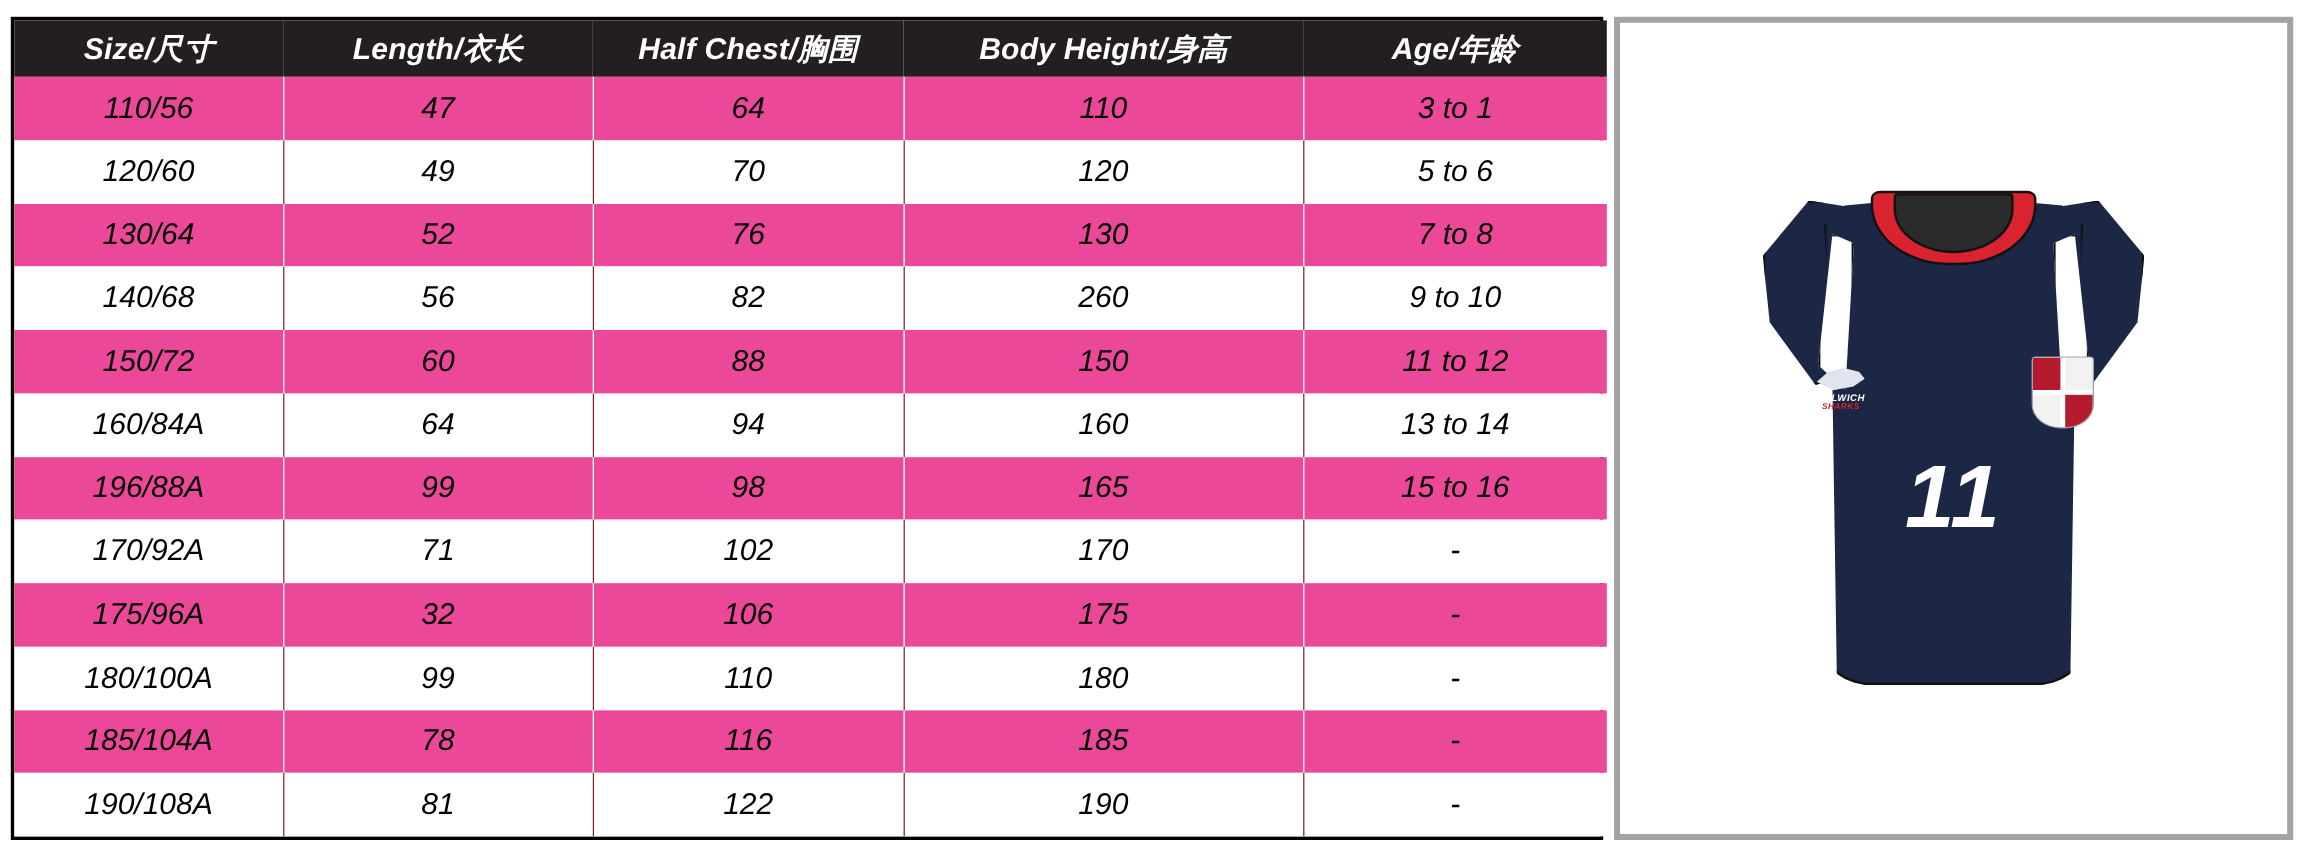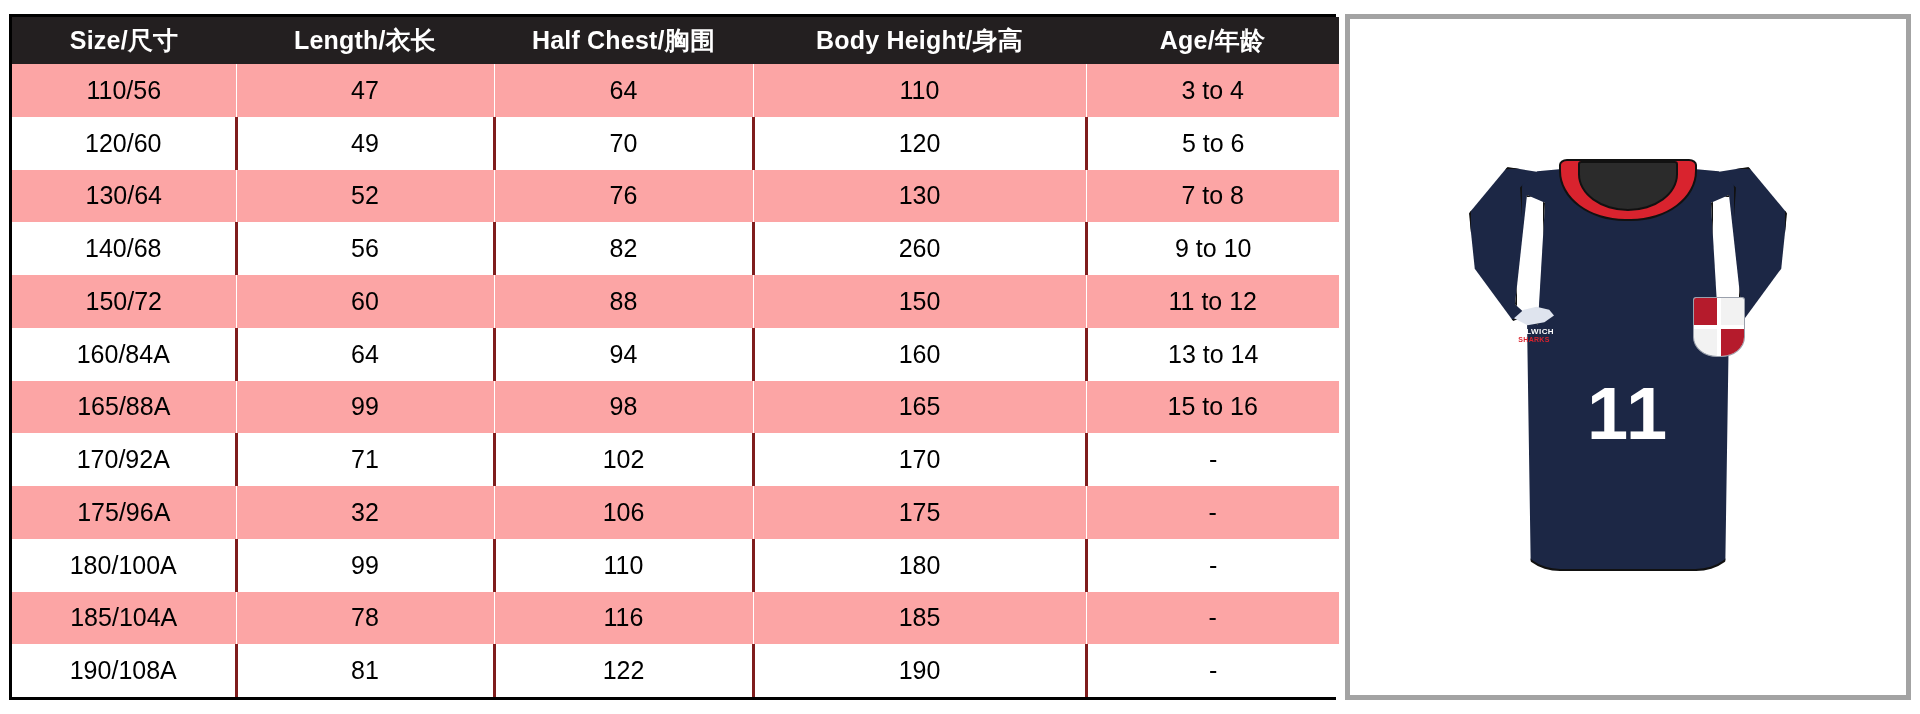--- a/index.html
+++ b/index.html
@@ -15,20 +15,21 @@
   }
   .page {
     position: relative;
     width: 1920px;
     height: 714px;
     box-sizing: border-box;
     padding: 14px 0 14px 0;
     display: flex;
     flex-direction: row;
     align-items: stretch;
+    font-style: italic;
   }
   
   .table-wrap {
     width: 1327px;
     margin-left: 9px;
     box-sizing: border-box;
     border: 3px solid #000000;
   }
   table.size-table {
     border-collapse: collapse;
@@ -53,26 +54,26 @@
     text-align: center;
     vertical-align: middle;
     height: 49px;
     padding: 0;
     border-right: 1px solid #ffffff;
   }
   table.size-table td:last-child {
     border-right: none;
   }
   table.size-table tr.row-shaded td {
-    background: #fca5a5;
+    background: #ec4899;
     border-right: 1px solid #ffffff;
   }
   table.size-table tr.row-plain td {
     background: #ffffff;
-    border-right: 3px solid #7f1d1d;
+    border-right: 1px solid #7f1d1d;
   }
   table.size-table tr.row-plain td:last-child,
   table.size-table tr.row-shaded td:last-child {
     border-right: none;
   }
   col.c0 { width: 224px; }
   col.c1 { width: 258px; }
   col.c2 { width: 259px; }
   col.c3 { width: 333px; }
   col.c4 { width: 253px; }
@@ -257,21 +258,21 @@
           <th>Body Height/身高</th>
           <th>Age/年龄</th>
         </tr>
       </thead>
       <tbody>
         <tr class="row-shaded">
           <td>110/56</td>
           <td>47</td>
           <td>64</td>
           <td>110</td>
-          <td>3 to 4</td>
+          <td>3 to 1</td>
         </tr>
         <tr class="row-plain">
           <td>120/60</td>
           <td>49</td>
           <td>70</td>
           <td>120</td>
           <td>5 to 6</td>
         </tr>
         <tr class="row-shaded">
           <td>130/64</td>
@@ -295,21 +296,21 @@
           <td>11 to 12</td>
         </tr>
         <tr class="row-plain">
           <td>160/84A</td>
           <td>64</td>
           <td>94</td>
           <td>160</td>
           <td>13 to 14</td>
         </tr>
         <tr class="row-shaded">
-          <td>165/88A</td>
+          <td>196/88A</td>
           <td>99</td>
           <td>98</td>
           <td>165</td>
           <td>15 to 16</td>
         </tr>
         <tr class="row-plain">
           <td>170/92A</td>
           <td>71</td>
           <td>102</td>
           <td>170</td>

